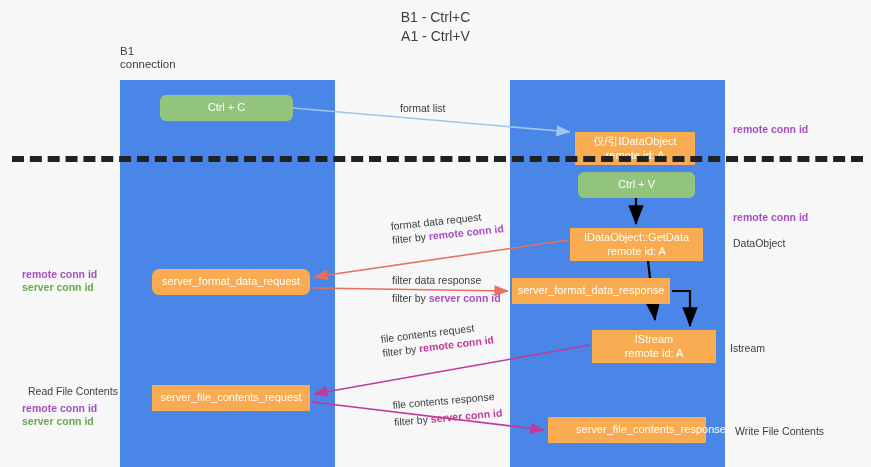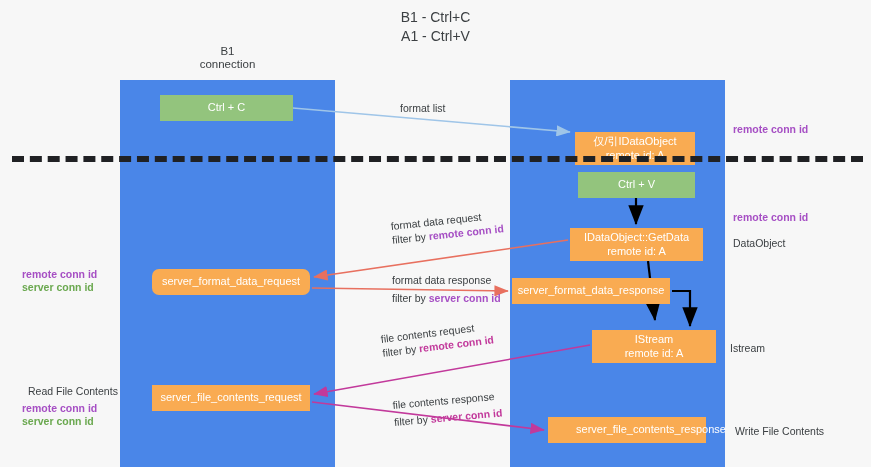--- a/index.html
+++ b/index.html
@@ -13,21 +13,21 @@
   }
   #stage{position:absolute;left:0;top:0;width:871px;height:467px;}
 
   
   .lane{position:absolute;background:#4a86e8;}
   #lane-b1{left:120px;top:80px;width:215px;height:387px;}
   #lane-a1{left:510px;top:80px;width:215px;height:387px;}
 
   
   .lane-head{
-    position:absolute;text-align:center;width:215px;
+    position:absolute;text-align:left;width:215px;
     font-size:11.5px;line-height:13px;color:#3c4043;
   }
   #head-b1{left:120px;top:45px;}
   #head-a1{left:510px;top:45px;}
   .lane-head .l2{display:block;}
 
   
   #title{
     position:absolute;left:0;top:8px;width:871px;text-align:center;
     font-size:14px;line-height:19px;color:#3c4043;
@@ -38,21 +38,21 @@
   .node{
     position:absolute;
     display:flex;flex-direction:column;
     align-items:center;justify-content:center;
     color:#ffffff;font-size:11px;line-height:13.5px;
     text-align:center;
     box-sizing:border-box;
     z-index:6;
   }
   .node .ln{display:block;white-space:nowrap;}
-  .green{background:#93c47d;}
+  .green{background:#93c47d;border-radius:6px;}
   .orange{background:#f9ab52;}
 
   #n-ctrlc{left:160px;top:95px;width:133px;height:26px;}
   #n-idataobject{left:575px;top:132px;width:120px;height:33px;}
   #n-ctrlv{left:578px;top:172px;width:117px;height:26px;}
   #n-getdata{left:570px;top:228px;width:133px;height:33px;}
   #n-sfdreq{left:152px;top:269px;width:158px;height:26px;border-radius:7px;}
   #n-sfdresp{left:512px;top:278px;width:158px;height:26px;}
   #n-istream{left:592px;top:330px;width:124px;height:33px;}
   #n-sfcreq{left:152px;top:385px;width:158px;height:26px;}
@@ -201,21 +201,21 @@
   </div>
 
   <div class="elabel" id="el-formatlist">format list</div>
 
   <div class="elabel" id="el-fdr">
     <span>format data request</span>
     <span class="l2"><span>filter by </span><span class="em purple">remote conn id</span></span>
   </div>
 
   <div class="elabel" id="el-fdresp">
-    <span>format data response</span>
+    <span>filter data response</span>
     <span class="l2"><span>filter by </span><span class="em purple">server conn id</span></span>
   </div>
 
   <div class="elabel" id="el-fcr">
     <span>file contents request</span>
     <span class="l2"><span>filter by </span><span class="em pink">remote conn id</span></span>
   </div>
 
   <div class="elabel" id="el-fcresp">
     <span>file contents response</span>

